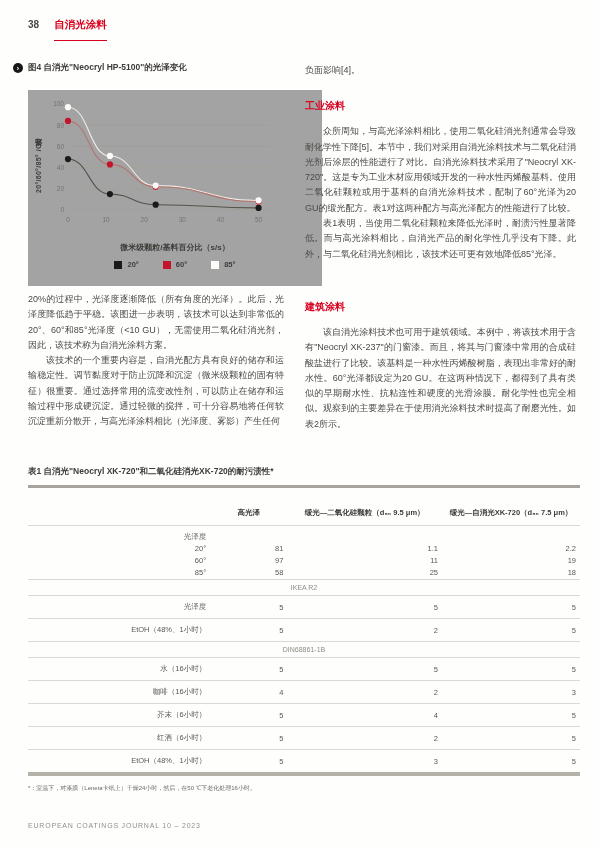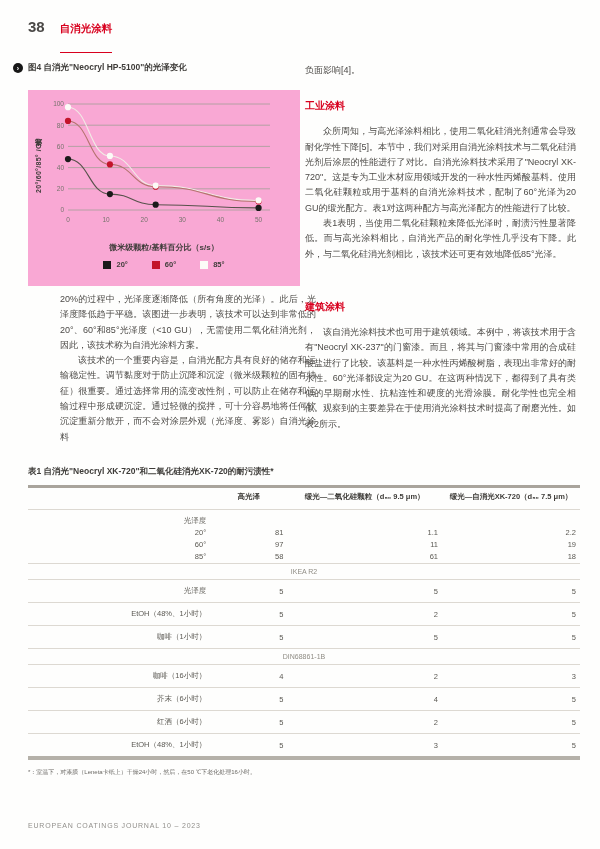--- a/index.html
+++ b/index.html
@@ -1,59 +1,59 @@
 <!DOCTYPE html>
 <html><head>
 <meta charset="utf-8">
 <style>
   * { margin:0; padding:0; box-sizing:border-box; }
   body { background:#ffffff; font-family:"Liberation Sans", sans-serif; }
   .page { position:relative; width:600px; height:849px; background:#fefefd; overflow:hidden; }
 
   
   .header { position:absolute; left:28px; top:18px; display:flex; align-items:baseline; }
-  .page-num { font-size:15px; font-weight:bold; color:#4a4846; }
+  .page-num { font-size:10px; font-weight:bold; color:#4a4846; }
   .page-title { margin-left:15px; font-size:10.5px; font-weight:bold; color:#d8001e;
-                padding-bottom:16px; border-bottom:1.5px solid #d8001e; }
+                padding-bottom:8px; border-bottom:1.5px solid #d8001e; }
 
   
   .fig-caption-row { position:absolute; left:13px; top:62px; display:flex; align-items:center; gap:5px; }
   .fig-icon { width:10px; height:10px; border-radius:50%; background:#171717; color:#fff;
               font-size:7px; font-weight:bold; display:flex; align-items:center; justify-content:center; line-height:1; }
   .fig-caption { font-size:8.5px; font-weight:bold; color:#3e3c39; }
 
   
-  .chart-panel { position:absolute; left:28px; top:90px; width:272px; height:196px; background:#f9a8d4; }
+  .chart-panel { position:absolute; left:28px; top:90px; width:294px; height:196px; background:#a3a3a3; }
   .y-label { position:absolute; left:6px; top:12px; height:126px;
              writing-mode:vertical-rl; transform:rotate(180deg);
              font-size:7px; font-weight:bold; color:#3f3d3a; text-align:center; letter-spacing:0.3px; }
   #chart-svg { position:absolute; left:20px; top:8px; }
   #chart-svg text.tick { font-size:6.5px; fill:#76736c; font-family:"Liberation Sans", sans-serif; }
   .x-label { position:absolute; left:0; right:0; top:152px; text-align:center;
              font-size:8px; font-weight:bold; color:#3f3d3a; }
   .legend { position:absolute; left:0; right:0; top:170px; display:flex; justify-content:center;
             gap:24px; font-size:7.5px; font-weight:bold; color:#3f3d3a; }
   .legend-item { display:flex; align-items:center; gap:5px; }
   .swatch { width:8px; height:8px; display:inline-block; }
 
   
-  .col-left  { position:absolute; left:28px;  top:292px; width:256px;margin-left:32px; }
+  .col-left  { position:absolute; left:28px;  top:292px; width:256px; }
   .col-right { position:absolute; left:305px; top:63px;  width:271px; }
   .col-left p, .col-right p { font-size:9px; line-height:15.3px; text-align:justify; color:#4c4a47; }
   .indent { text-indent:2em; }
   .cont { margin-bottom:21px; }
   .sec-heading { font-size:10px; font-weight:bold; color:#d8001e; margin-bottom:11px; }
   .sec-heading.h2 { margin-top:38px; }
 
   
   .table-block { position:absolute; left:28px; top:466px; width:552px; }
   .table-caption { font-size:8.5px; font-weight:bold; color:#3e3c39; margin-bottom:7px; }
   table { width:100%; border-collapse:collapse; border-top:3px solid #a9a49c; border-bottom:4px solid #b5b1a9;
           font-size:7.5px; color:#5a5852; }
-  th { font-weight:bold; color:#3e3c38; padding:4px 4px 7px; border-bottom:1px solid #ddd9d2;
+  th { font-weight:bold; color:#3e3c38; padding:20px 4px 7px; border-bottom:1px solid #ddd9d2;
        text-align:center; font-size:7.5px; }
   th.lbl-col { text-align:left; }
   td.lbl { text-align:right; padding-left:2px; }
   td.val { text-align:right; }
   tr.grouphead td { padding:6px 4px 1px; }
   tr.sub td { padding:1px 4px 2px; }
   tr.data td { border-top:1px solid #ddd9d2; padding:6px 4px; }
   tr.section td { border-top:1px solid #ddd9d2; border-bottom:1px solid #ddd9d2;
                   padding:4px; text-align:center; color:#8f8c84; font-size:7px; }
   .footnote { margin-top:8px; font-size:6px; color:#6b6965; }
@@ -125,21 +125,21 @@
       </span>
       <span class="legend-item">
         <span class="swatch" style="background: rgb(252, 251, 247);"></span>
         <span>85°</span>
       </span>
     </div>
   </div>
 
   <div class="col-left">
     <p>20%的过程中，光泽度逐渐降低（所有角度的光泽）。此后，光泽度降低趋于平稳。该图进一步表明，该技术可以达到非常低的20°、60°和85°光泽度（&lt;10 GU），无需使用二氧化硅消光剂，因此，该技术称为自消光涂料方案。</p>
-    <p class="indent">该技术的一个重要内容是，自消光配方具有良好的储存和运输稳定性。调节黏度对于防止沉降和沉淀（微米级颗粒的固有特征）很重要。通过选择常用的流变改性剂，可以防止在储存和运输过程中形成硬沉淀。通过轻微的搅拌，可十分容易地将任何软沉淀重新分散开，而不会对涂层外观（光泽度、雾影）自消光涂料</p>
+    <p class="indent">该技术的一个重要内容是，自消光配方具有良好的储存和运输稳定性。调节黏度对于防止沉降和沉淀（微米级颗粒的固有特征）很重要。通过选择常用的流变改性剂，可以防止在储存和运输过程中形成硬沉淀。通过轻微的搅拌，可十分容易地将任何软沉淀重新分散开，与高光泽涂料相比（光泽度、雾影）产生任何</p>
   </div>
 
   <div class="col-right">
     <p class="cont">负面影响[4]。</p>
     <div class="sec-heading">工业涂料</div>
     <p class="indent">众所周知，与高光泽涂料相比，使用二氧化硅消光剂通常会导致耐化学性下降[5]。本节中，我们对采用自消光涂料技术与二氧化硅消光剂后涂层的性能进行了对比。自消光涂料技术采用了"Neocryl XK-720"。这是专为工业木材应用领域开发的一种水性丙烯酸基料。使用二氧化硅颗粒或用于基料的自消光涂料技术，配制了60°光泽为20 GU的缎光配方。表1对这两种配方与高光泽配方的性能进行了比较。</p>
     <p class="indent">表1表明，当使用二氧化硅颗粒来降低光泽时，耐渍污性显著降低。而与高光涂料相比，自消光产品的耐化学性几乎没有下降。此外，与二氧化硅消光剂相比，该技术还可更有效地降低85°光泽。</p>
     <div class="sec-heading h2">建筑涂料</div>
     <p class="indent">该自消光涂料技术也可用于建筑领域。本例中，将该技术用于含有"Neocryl XK-237"的门窗漆。而且，将其与门窗漆中常用的合成硅酸盐进行了比较。该基料是一种水性丙烯酸树脂，表现出非常好的耐水性。60°光泽都设定为20 GU。在这两种情况下，都得到了具有类似的早期耐水性、抗粘连性和硬度的光滑涂膜。耐化学性也完全相似。观察到的主要差异在于使用消光涂料技术时提高了耐磨光性。如表2所示。</p>
   </div>
@@ -176,46 +176,46 @@
           </tr>
           <tr class="sub">
             <td class="lbl">60°</td>
             <td class="val">97</td>
             <td class="val">11</td>
             <td class="val">19</td>
           </tr>
           <tr class="sub">
             <td class="lbl">85°</td>
             <td class="val">58</td>
-            <td class="val">61</td>
+            <td class="val">25</td>
             <td class="val">18</td>
           </tr>
           <tr class="section">
             <td colspan="4">IKEA R2</td>
           </tr>
           <tr class="data">
             <td class="lbl">光泽度</td>
             <td class="val">5</td>
             <td class="val">5</td>
             <td class="val">5</td>
           </tr>
           <tr class="data">
             <td class="lbl">EtOH（48%、1小时）</td>
             <td class="val">5</td>
             <td class="val">2</td>
             <td class="val">5</td>
           </tr>
-          <tr class="data">
-            <td class="lbl">咖啡（1小时）</td>
-            <td class="val">5</td>
-            <td class="val">5</td>
-            <td class="val">5</td>
-          </tr>
           <tr class="section">
             <td colspan="4">DIN68861-1B</td>
+          </tr>
+          <tr class="data">
+            <td class="lbl">水（16小时）</td>
+            <td class="val">5</td>
+            <td class="val">5</td>
+            <td class="val">5</td>
           </tr>
           <tr class="data">
             <td class="lbl">咖啡（16小时）</td>
             <td class="val">4</td>
             <td class="val">2</td>
             <td class="val">3</td>
           </tr>
           <tr class="data">
             <td class="lbl">芥末（6小时）</td>
             <td class="val">5</td>

